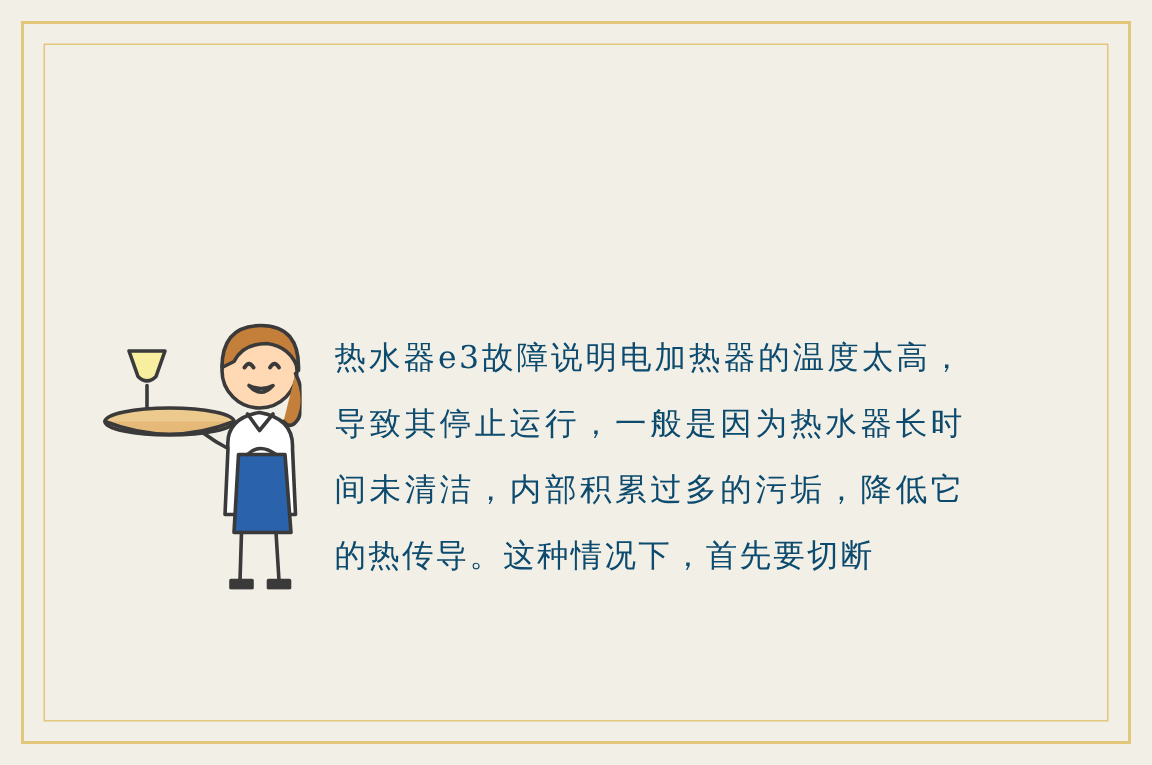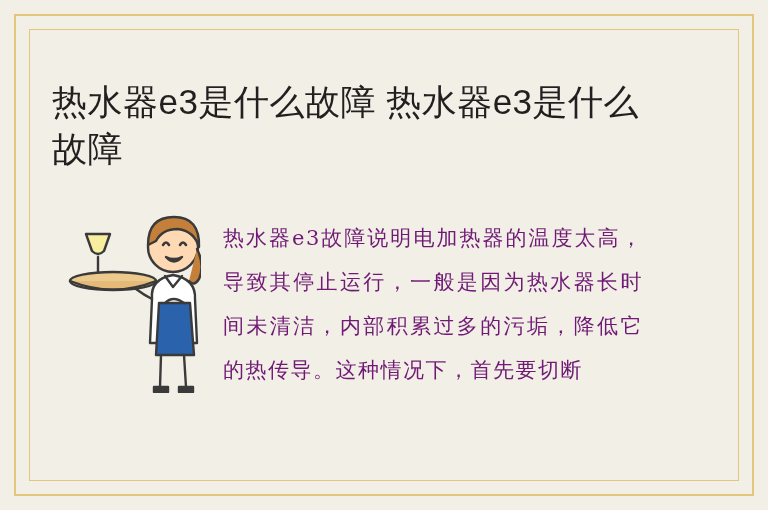--- a/index.html
+++ b/index.html
@@ -69,36 +69,35 @@
     position: relative;
     margin-left: 14px;
     margin-top: 8px;
   }
   .paragraph {
     margin-left: 22px;
     width: 420px;
     font-family: "DejaVu Serif", serif;
     font-size: 21px;
     line-height: 44px;
-    color: #701a75;
+    color: #0c4a6e;
     letter-spacing: 1.5px;
     text-align: justify;
   }
 </style>
 </head>
 <body>
 
 <div class="page">
 
   <div class="outer-border"></div>
   <div class="inner-border"></div>
 
   <div class="content">
 
-    <h1 class="title">热水器e3是什么故障 热水器e3是什么故障</h1>
 
     <div class="body-area">
 
       <div class="illustration">
         <svg viewBox="0 0 135 190" width="135" height="190" xmlns="http://www.w3.org/2000/svg">
 
           <g stroke="#3a3a3a" stroke-width="2.4" fill="none" stroke-linecap="round" stroke-linejoin="round">
 
             <path d="M20 31 L44 31 L38 48 Q32 54 26 48 Z" fill="#f7ef9f"></path>
             <path d="M32 54 L32 70"></path>

